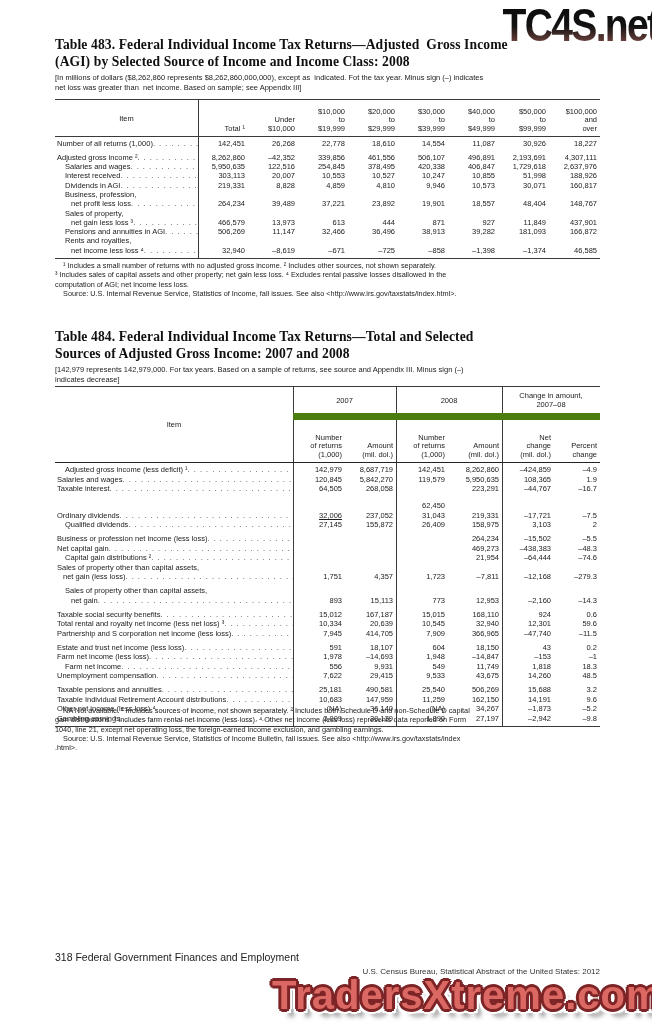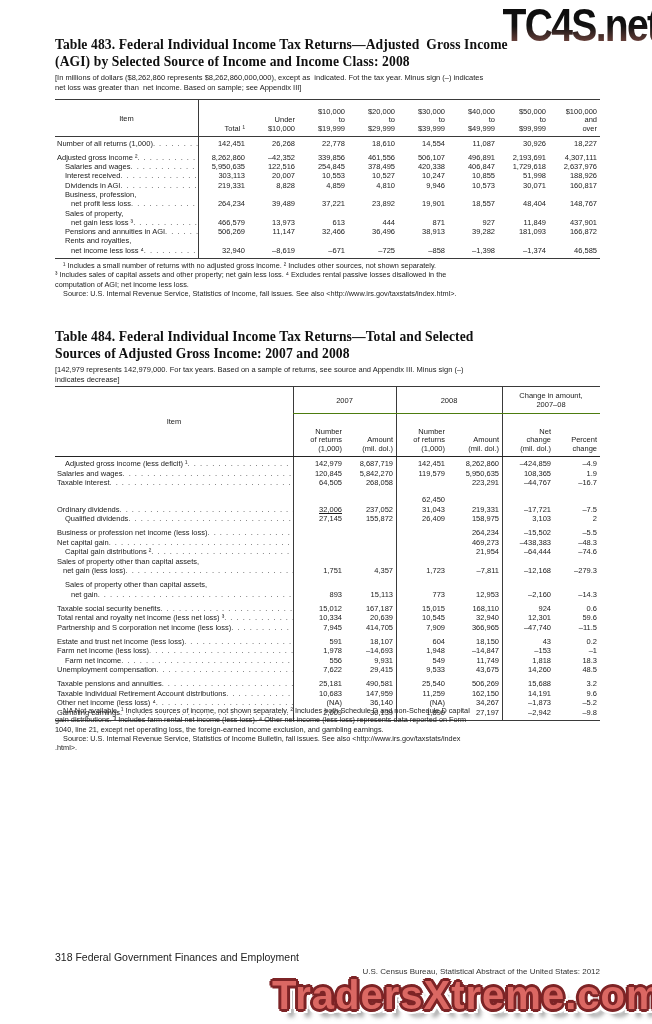--- a/index.html
+++ b/index.html
@@ -22,21 +22,21 @@
 
   .h483{display:flex;align-items:flex-end;border-bottom:1px solid #3a3a3a;
         padding:3px 0 2px;min-height:31px;}
   .h483 .item{align-self:center;flex:0 0 143px;width:143px;text-align:center;}
   .hc{white-space:pre-line;text-align:right;padding-right:3px;box-sizing:border-box;
       line-height:8.8px;flex:0 0 auto;}
 
   .h484{position:relative;border-bottom:1.5px solid #232323;}
   .h484 .item{position:absolute;left:0;top:0;bottom:0;width:238px;display:flex;
               align-items:center;justify-content:center;}
-  .tier1{margin-left:238px;display:flex;align-items:center;height:26px;border-bottom:1px solid #4d7c0f;}
+  .tier1{margin-left:238px;display:flex;align-items:center;height:26px;border-bottom:7px solid #4d7c0f;}
   .tier1 .yc{text-align:center;white-space:pre-line;line-height:9px;flex:0 0 auto;}
   .tier2{margin-left:238px;display:flex;align-items:flex-end;height:40px;padding-bottom:2px;}
 
   .t-body{padding:2px 0 3px;}
   .trow{display:flex;line-height:9.3px;}
   #t484 .trow{line-height:9.5px;}
   .labwrap{display:flex;overflow:hidden;}
   .lab{white-space:nowrap;}
   .lead{flex:1;white-space:nowrap;overflow:hidden;letter-spacing:1px;color:#2a2a2a;}
   .val{text-align:right;padding-right:3px;box-sizing:border-box;white-space:nowrap;flex:0 0 auto;}

